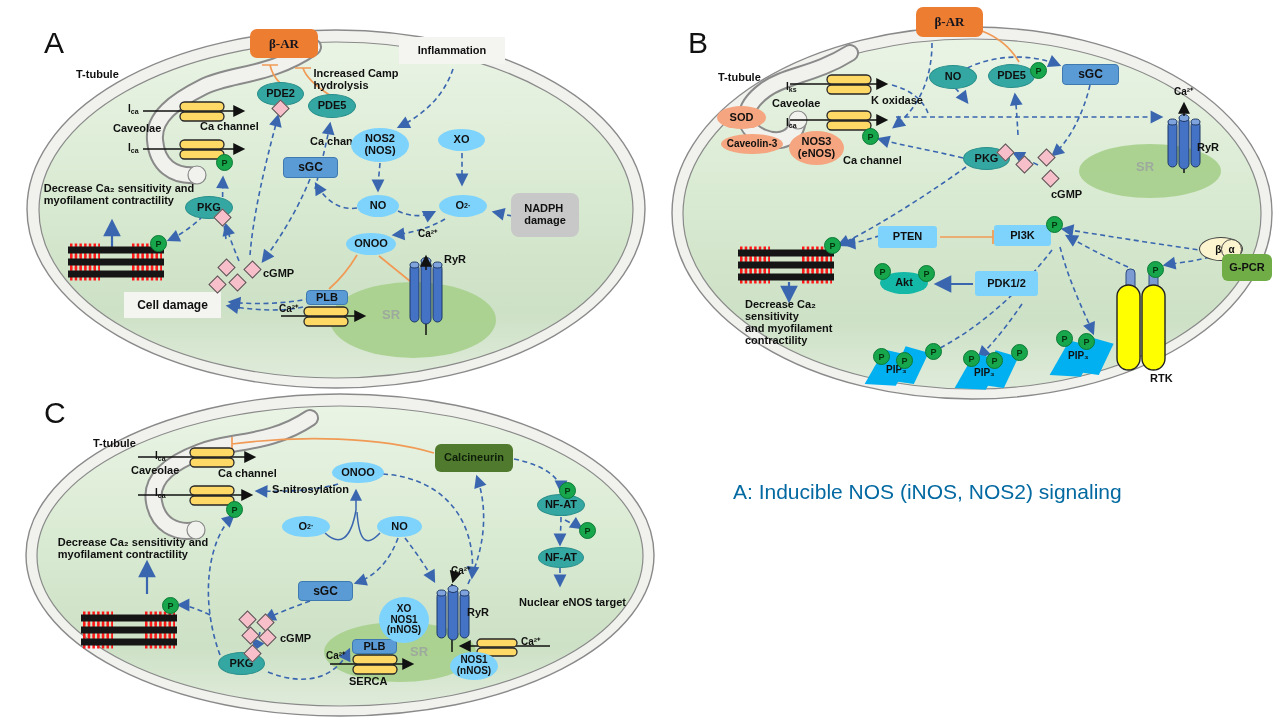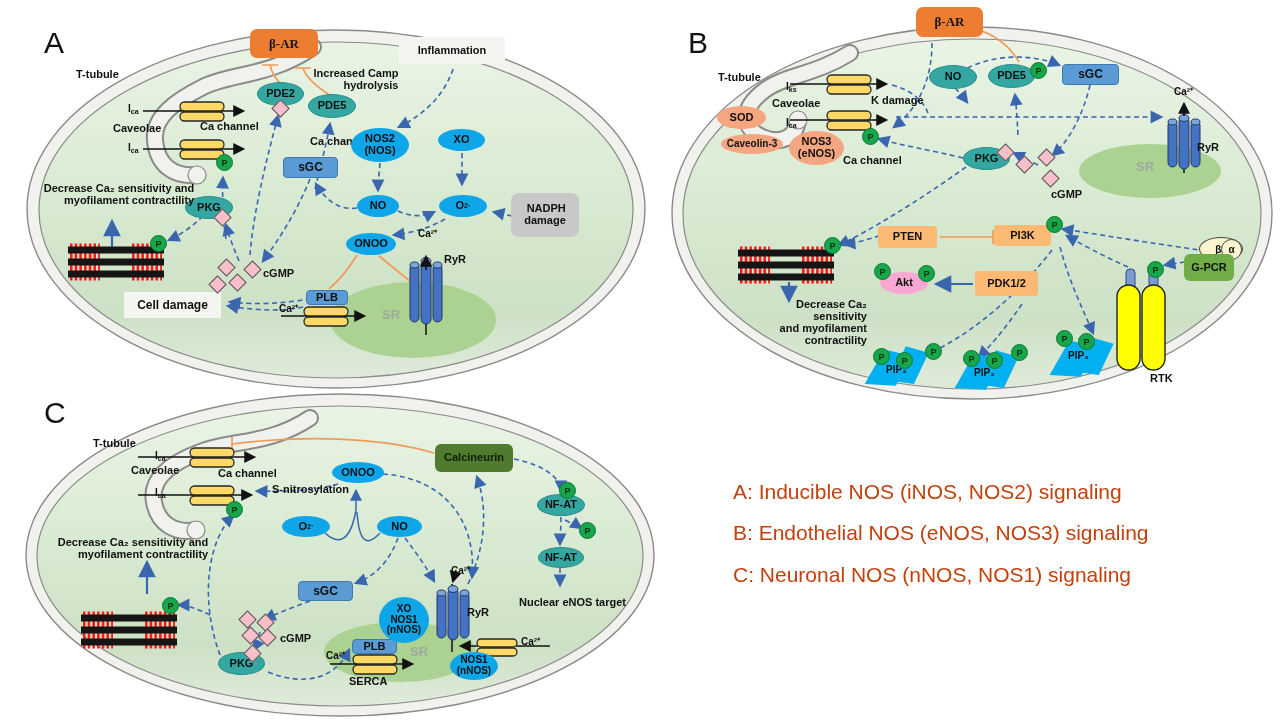--- a/index.html
+++ b/index.html
@@ -1,38 +1,38 @@
 <!DOCTYPE html>
 <html><head>
 <meta charset="utf-8">
 <style>
   html,body{margin:0;padding:0;background:#fff}
   #stage{position:relative;width:1280px;height:720px;background:#ffffff;overflow:hidden;font-family:"Liberation Sans",sans-serif}
   svg{position:absolute;overflow:visible}
   .n{position:absolute;display:flex;align-items:center;justify-content:center;text-align:center;
      font:700 11px/1.08 "Liberation Sans",sans-serif;color:#101010;white-space:nowrap;box-sizing:border-box}
   .ell{border-radius:50%}
-  .yel{background:#0ea5e9}
+  .yel{background:#7dd3fc}
   .teal{background:#34A7A2;border:1px solid #2A8F8B}
   .sal{background:#F5A57F}
   .blue{background:#5B9BD5;border:1px solid #3E79B0;border-radius:4px}
-  .cyan{background:#fdba74;border-radius:3px}
+  .cyan{background:#7dd3fc;border-radius:3px}
   .gray{background:#C8C8C8;border-radius:8px}
   .lite{background:#F4F4F1}
   .orangebx{background:#ED7D31;border-radius:7px;font:700 13px "Liberation Serif",serif;color:#14141e}
   .dkg{background:#507B2F;border-radius:6px;color:#0e1e08}
   .grn{background:#70AD47;border-radius:6px}
   .circ{background:#FBF4CF;border:1.3px solid #444;border-radius:50%;font:700 10px "Liberation Sans",sans-serif}
   .p{position:absolute;width:17px;height:17px;background:#17A64B;border:1.5px solid #0B7A35;border-radius:50%;
      display:flex;align-items:center;justify-content:center;font:700 9px "Liberation Sans",sans-serif;color:#04330E;box-sizing:border-box;z-index:5}
   .d{position:absolute;width:13px;height:13px;background:#F7BFC9;border:1px solid #555;transform:rotate(45deg);box-sizing:border-box;z-index:4}
   .t{position:absolute;font:700 11px/1.15 "Liberation Sans",sans-serif;color:#101010;white-space:nowrap}
-  .tc{text-align:right;white-space:normal}
+  .tc{text-align:left;white-space:normal}
   .letter{position:absolute;font:400 30px/1 "Liberation Sans",sans-serif;color:#111}
-  .leg{position:absolute;font:400 21px/1 "Liberation Sans",sans-serif;color:#c2410c;white-space:nowrap}
+  .leg{position:absolute;font:400 21px/1 "Liberation Sans",sans-serif;color:#0369a1;white-space:nowrap}
   .srt{position:absolute;font:700 13px/1 "Liberation Sans",sans-serif;color:#9DAA9D}
   .bl{display:block}
   sub.s{font-size:7px;vertical-align:-2px}
   sup.s{font-size:8px;vertical-align:3px}
   .sm{font-size:10px}
   
   .dsh{fill:none;stroke:#3A66B0;stroke-width:1.6;stroke-dasharray:5 3.5}
   .solc{fill:none;stroke:#3A66B0;stroke-width:1.5}
   .sol{fill:none;stroke:#3A66B0;stroke-width:2.2}
   .blk{fill:none;stroke:#111;stroke-width:1.5}
@@ -432,21 +432,21 @@
 <div class="p" style="left:1030px;top:62px">
       <span>P</span>
     </div>
 <div class="n blue" style="left:1062px;top:64px;width:57px;height:21px;font-size:12px">
       <span>sGC</span>
     </div>
 <div class="t sm" style="left:1174px;top:86px">Ca²⁺</div>
 <div class="t" style="left:1197px;top:141px">RyR</div>
 <div class="srt" style="left:1136px;top:160px">SR</div>
 <div class="t sm" style="left:786px;top:81px"><span>I</span><sub class="s">ks</sub></div>
-<div class="t" style="left:871px;top:94px">K damage</div>
+<div class="t" style="left:871px;top:94px">K oxidase</div>
 <div class="t" style="left:772px;top:97px">Caveolae</div>
 <div class="n ell sal" style="left:717px;top:106px;width:49px;height:23px">
       <span>SOD</span>
     </div>
 <div class="t sm" style="left:786px;top:117px"><span>I</span><sub class="s">ca</sub></div>
 <div class="p" style="left:862px;top:128px">
       <span>P</span>
     </div>
 <div class="n ell sal" style="left:721px;top:134px;width:62px;height:20px;font-size:10px">
       <span>Caveolin-3</span>
@@ -468,21 +468,21 @@
 <div class="t" style="left:1051px;top:188px">cGMP</div>
 <div class="n cyan" style="left:878px;top:226px;width:59px;height:22px">
       <span>PTEN</span>
     </div>
 <div class="n cyan" style="left:994px;top:225px;width:57px;height:21px">
       <span>PI3K</span>
     </div>
 <div class="p" style="left:1046px;top:216px">
       <span>P</span>
     </div>
-<div class="n ell" style="left:880px;top:272px;width:48px;height:22px;background:#f9a8d4">
+<div class="n ell" style="left:880px;top:272px;width:48px;height:22px;background:#14b8a6">
       <span>Akt</span>
     </div>
 <div class="p" style="left:874px;top:263px">
       <span>P</span>
     </div>
 <div class="p" style="left:918px;top:265px">
       <span>P</span>
     </div>
 <div class="n cyan" style="left:975px;top:271px;width:63px;height:25px">
       <span>PDK1/2</span>
@@ -527,21 +527,21 @@
 <div class="p" style="left:1147px;top:261px">
       <span>P</span>
     </div>
 <div class="t" style="left:1150px;top:372px">RTK</div>
 <div class="n circ" style="left:1199px;top:237px;width:44px;height:24px">
       <span>βγ</span>
     </div>
 <div class="n circ" style="left:1221px;top:239px;width:21px;height:21px">
       <span>α</span>
     </div>
-<div class="n grn" style="left:1184px;top:254px;width:50px;height:27px">
+<div class="n grn" style="left:1222px;top:254px;width:50px;height:27px">
       <span>G-PCR</span>
     </div>
 
 <div class="letter" style="left:44px;top:398px">C</div>
 <div class="t" style="left:93px;top:437px">T-tubule</div>
 <div class="t sm" style="left:155px;top:450px"><span>I</span><sub class="s">ca</sub></div>
 <div class="t" style="left:131px;top:464px">Caveolae</div>
 <div class="t" style="left:218px;top:467px">Ca channel</div>
 <div class="t sm" style="left:155px;top:487px"><span>I</span><sub class="s">ca</sub></div>
 <div class="p" style="left:226px;top:501px">
@@ -613,16 +613,14 @@
 <div class="srt" style="left:410px;top:645px">SR</div>
 <div class="n ell yel" style="left:450px;top:652px;width:48px;height:28px;font-size:10px">
       <div>
         <span class="bl">NOS1</span>
         <span class="bl">(nNOS)</span>
       </div>
     </div>
 <div class="t sm" style="left:521px;top:636px">Ca²⁺</div>
 
 <div class="leg" style="left:733px;top:481px">A: Inducible NOS (iNOS, NOS2) signaling</div>
-<div class="leg" style="left:733px;top:522px">B: Endothelial NOS (eNOS, NOS3) signaling</div>
-<div class="leg" style="left:733px;top:564px">C: Neuronal NOS (nNOS, NOS1) signaling</div>
 
 </div>
 
 </body></html>

